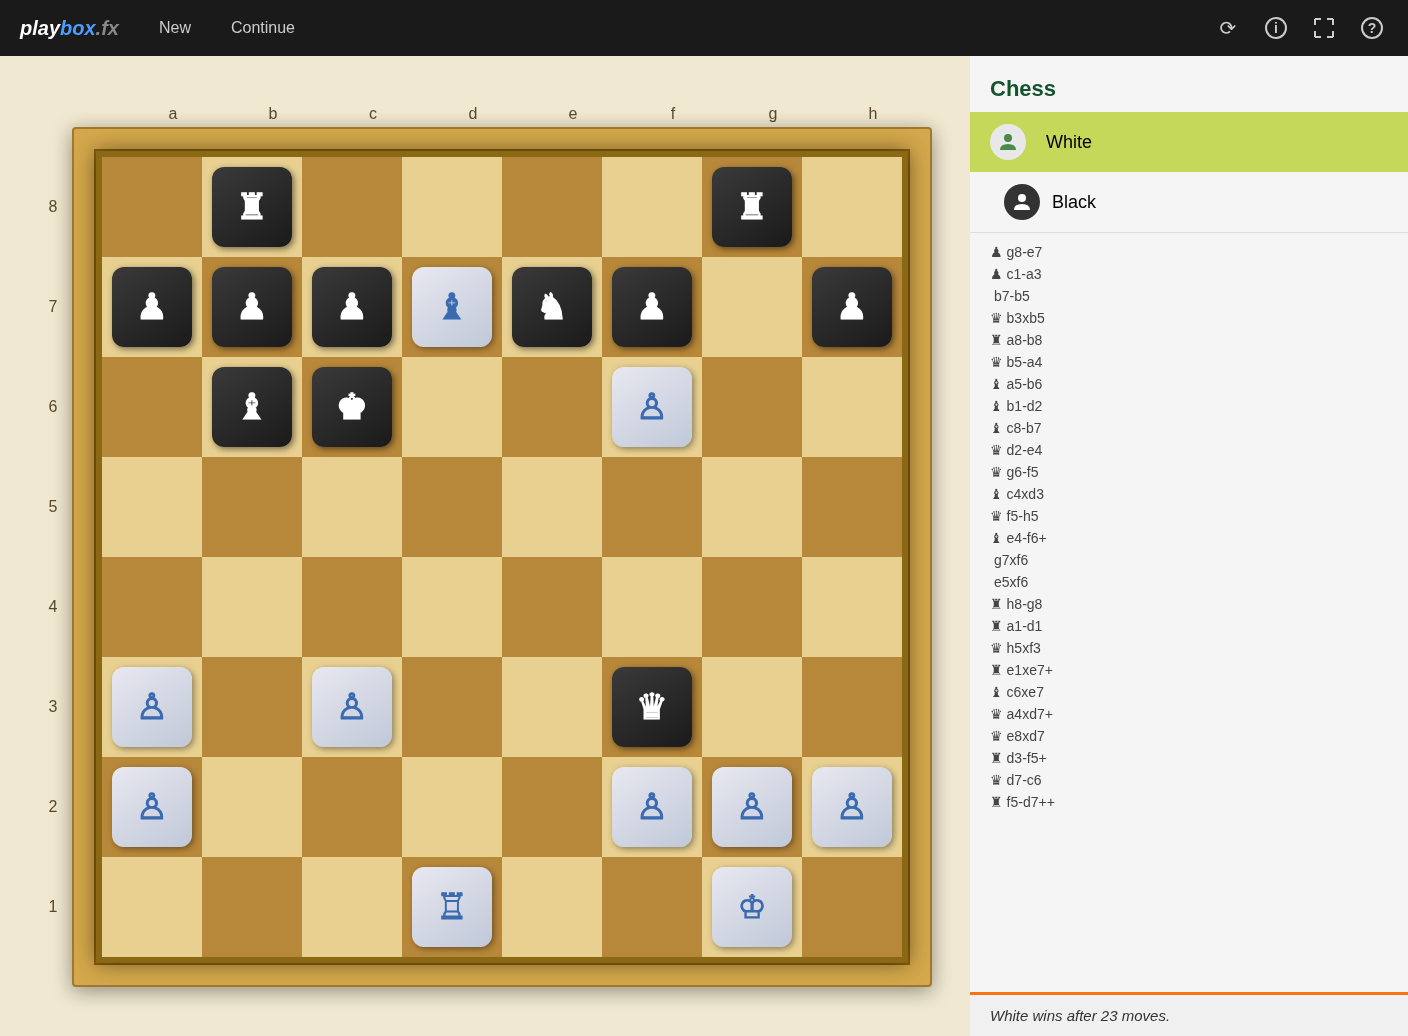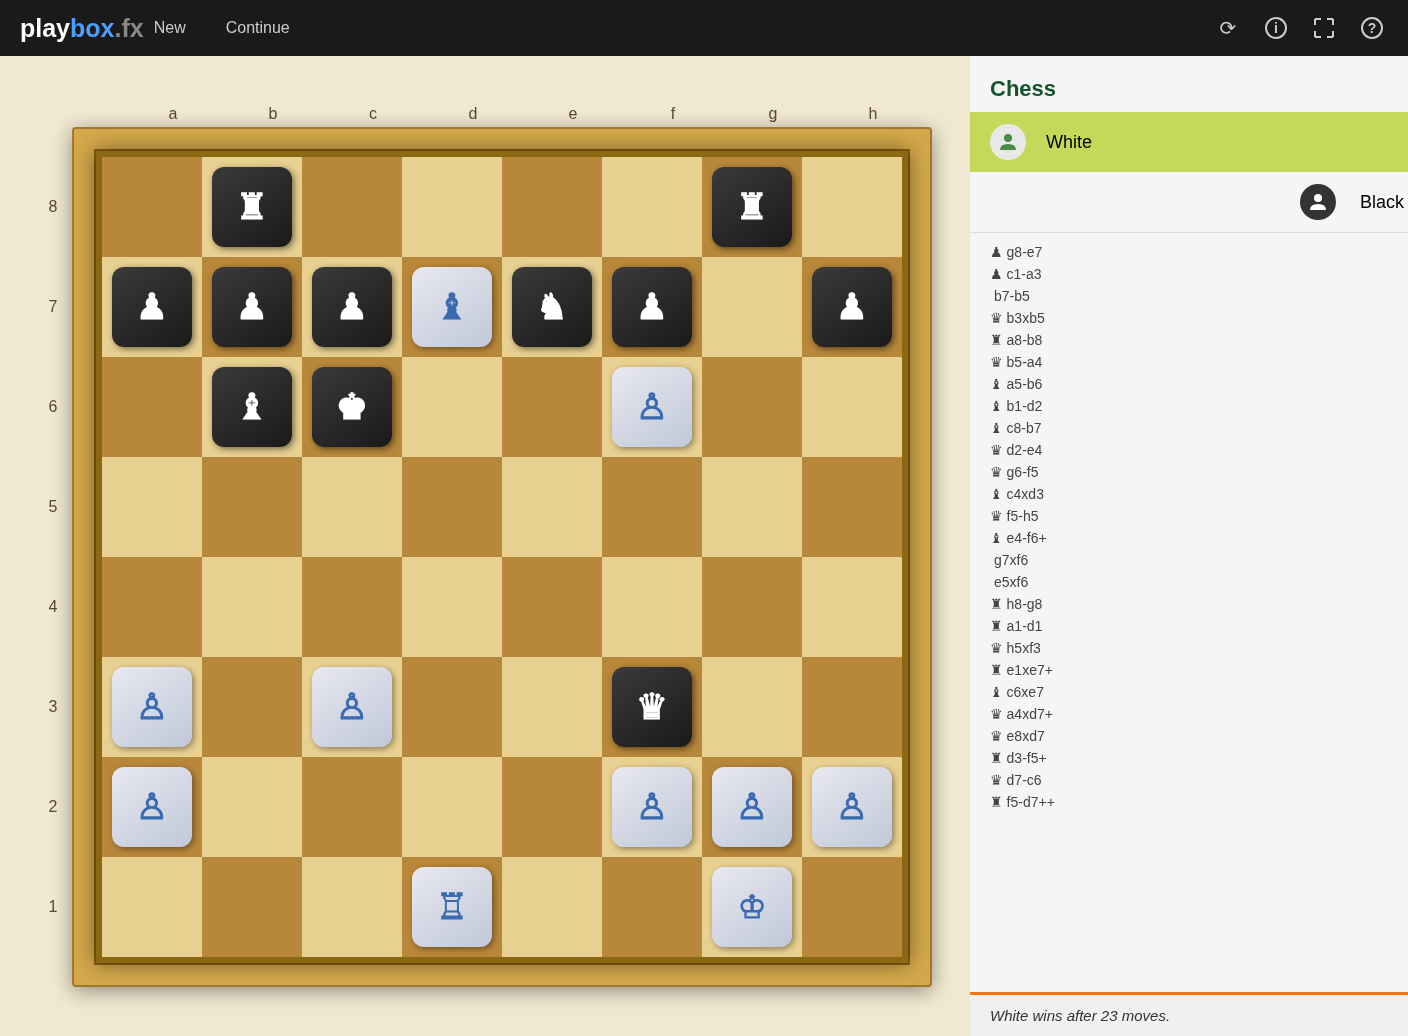--- a/index.html
+++ b/index.html
@@ -15,23 +15,25 @@
     
     #header {
       background: #1a1a1a;
       height: 56px;
       display: flex;
       align-items: center;
       padding: 0 20px;
       flex-shrink: 0;
     }
     #logo {
-      font-size: 25px;
+      font-size: 20px;
       font-weight: bold;
       color: white;
+      margin-right: 30px;
+      font-style: italic;
     }
     #logo span.play { color: white; }
     #logo span.box { color: #4a9eff; }
     #logo span.fx { color: #888; }
     #nav {
       display: flex;
       gap: 20px;
       align-items: center;
       flex: 1;
     }
@@ -178,26 +180,25 @@
       display: flex;
       align-items: center;
       gap: 20px;
       padding: 12px 20px;
       background: #c5d85a;
       cursor: pointer;
     }
     #player-black {
       display: flex;
       align-items: center;
-      gap: 24px;
-      padding: 12px 4px;
+      gap: 12px;
+      padding: 12px 34px;
       background: #f5f5f5;
       cursor: pointer;
       border-bottom: 1px solid #ddd;
-      justify-content: flex-end;
     }
 
     .player-icon {
       width: 36px;
       height: 36px;
       border-radius: 50%;
       display: flex;
       align-items: center;
       justify-content: center;
       font-size: 20px;

